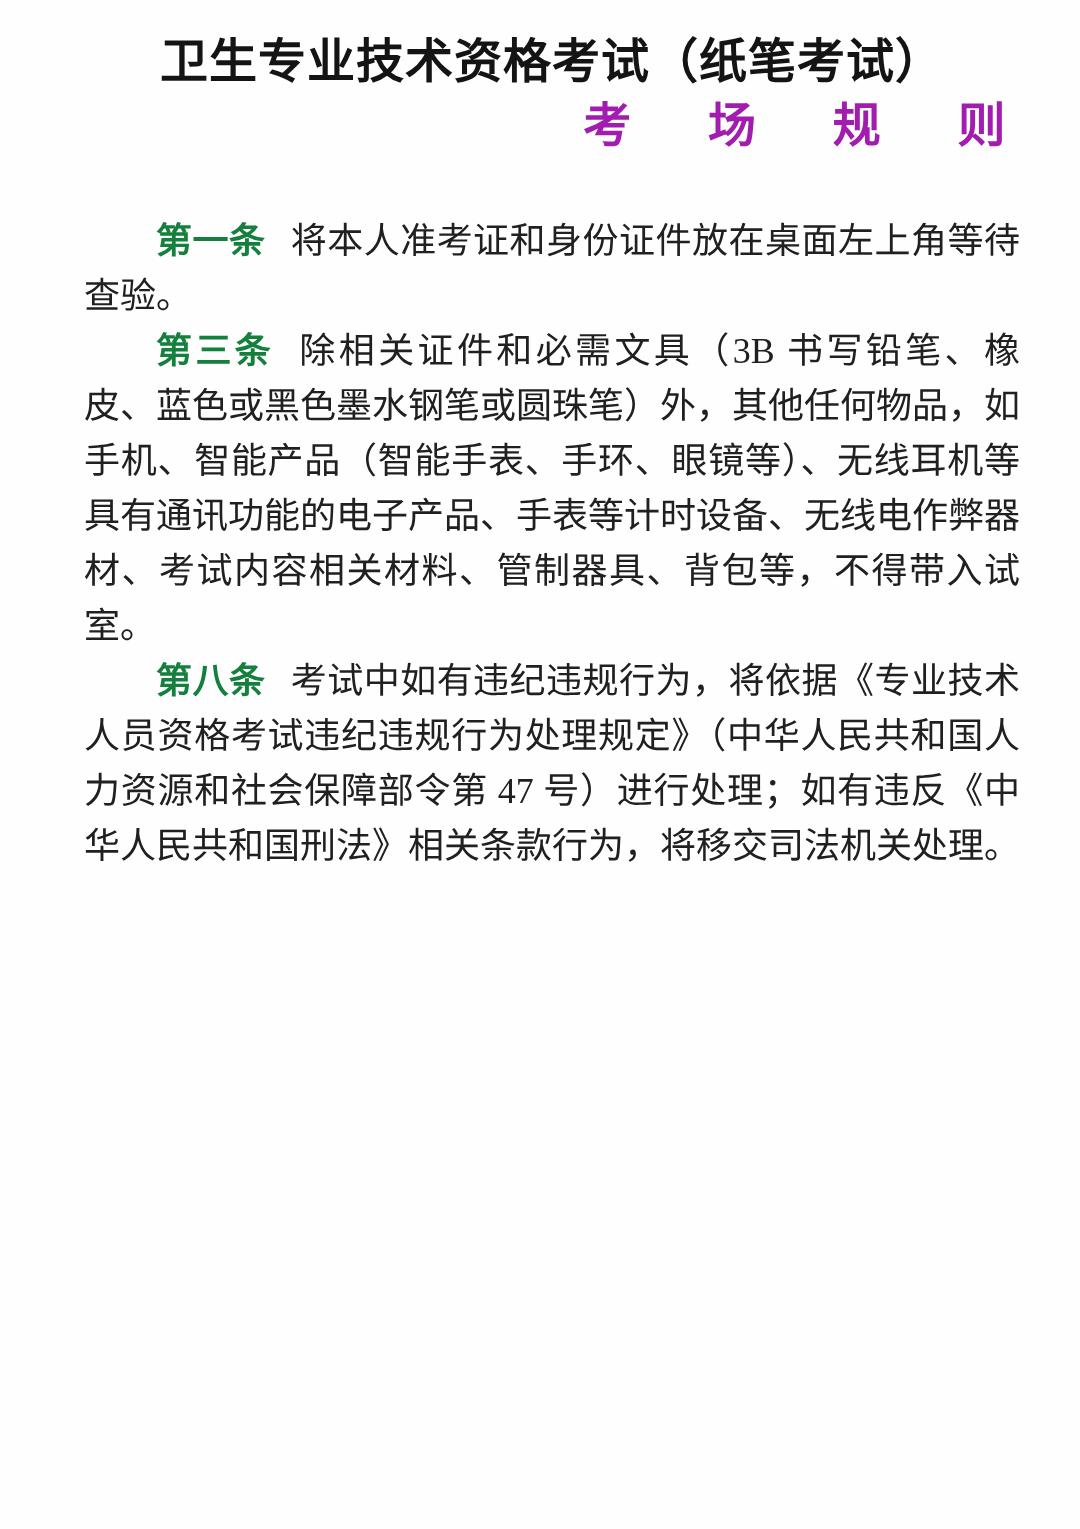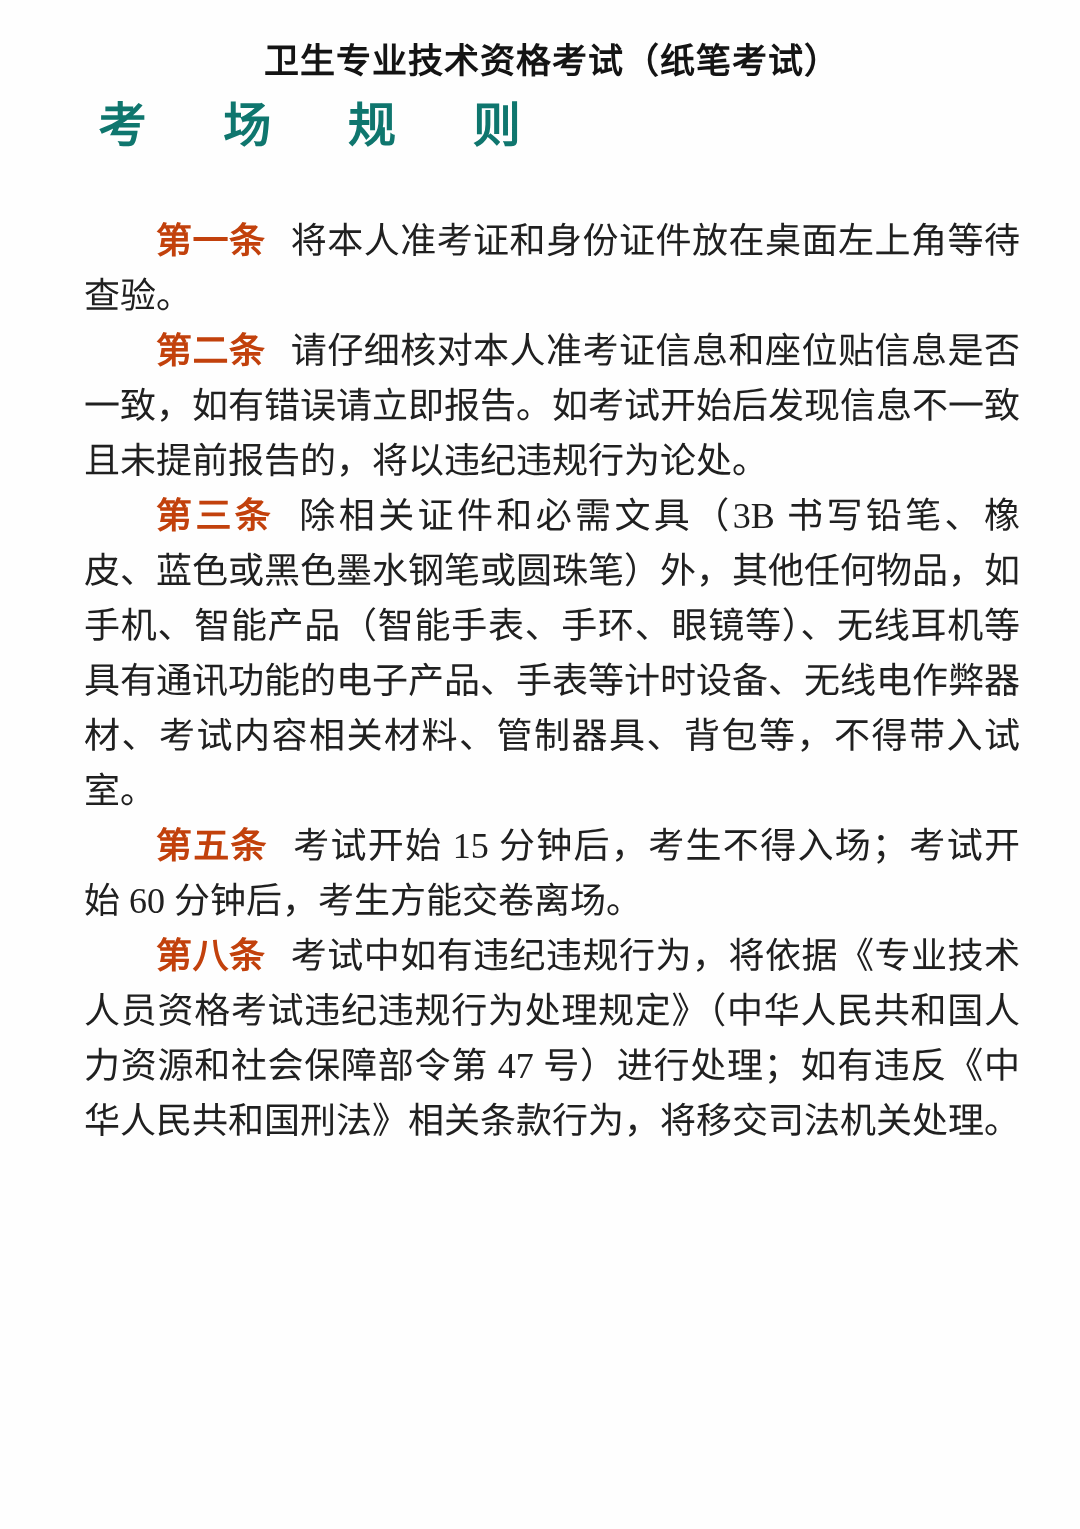--- a/index.html
+++ b/index.html
@@ -13,72 +13,70 @@
     min-height: 1529px;
     background: #fefefe;
     color: #1c1c1c;
     font-family: "Liberation Serif", "DejaVu Serif", serif;
     box-sizing: border-box;
     padding: 30px 60px 40px 84px;
   }
   .doc-title {
     margin: 0;
     text-align: center;
-    font-size: 35px;
+    font-size: 48px;
     line-height: 64px;
     font-weight: 700;
     letter-spacing: 1px;
     color: #141414;
   }
   .doc-subtitle {
     margin: 0 0 0 0;
-    text-align: left;
+    text-align: right;
     font-size: 48px;
     line-height: 64px;
     font-weight: 700;
     letter-spacing: 0.30em;
     text-indent: 0.30em; 
-    color: #0f766e;
+    color: #a21caf;
   }
   .doc-body {
     margin-top: 56px;
   }
   .article {
     margin: 0;
     font-size: 36px;
     line-height: 55px;
     text-align: justify;
     text-justify: inter-ideograph;
     text-indent: 2em;
     color: #202020;
   }
   .article-label {
     font-weight: 700;
-    color: #c2410c;
+    color: #15803d;
     margin-right: 0.70em;
   }
 </style>
 </head>
 <body>
 
 <div class="page">
 
   <h1 class="doc-title">卫生专业技术资格考试（纸笔考试）</h1>
 
   <h1 class="doc-subtitle">考　场　规　则</h1>
 
   <div class="doc-body">
 
     <p class="article"><span class="article-label">第一条</span><span>将本人准考证和身份证件放在桌面左上角等待查验。</span></p>
 
-    <p class="article"><span class="article-label">第二条</span><span>请仔细核对本人准考证信息和座位贴信息是否一致，如有错误请立即报告。如考试开始后发现信息不一致且未提前报告的，将以违纪违规行为论处。</span></p>
 
     <p class="article"><span class="article-label">第三条</span><span>除相关证件和必需文具（3B 书写铅笔、橡皮、蓝色或黑色墨水钢笔或圆珠笔）外，其他任何物品，如手机、智能产品（智能手表、手环、眼镜等）、无线耳机等具有通讯功能的电子产品、手表等计时设备、无线电作弊器材、考试内容相关材料、管制器具、背包等，不得带入试室。</span></p>
 
 
-    <p class="article"><span class="article-label">第五条</span><span>考试开始 15 分钟后，考生不得入场；考试开始 60 分钟后，考生方能交卷离场。</span></p>
 
 
 
     <p class="article"><span class="article-label">第八条</span><span>考试中如有违纪违规行为，将依据《专业技术人员资格考试违纪违规行为处理规定》（中华人民共和国人力资源和社会保障部令第 47 号）进行处理；如有违反《中华人民共和国刑法》相关条款行为，将移交司法机关处理。</span></p>
 
   </div>
 </div>
 
 </body></html>

